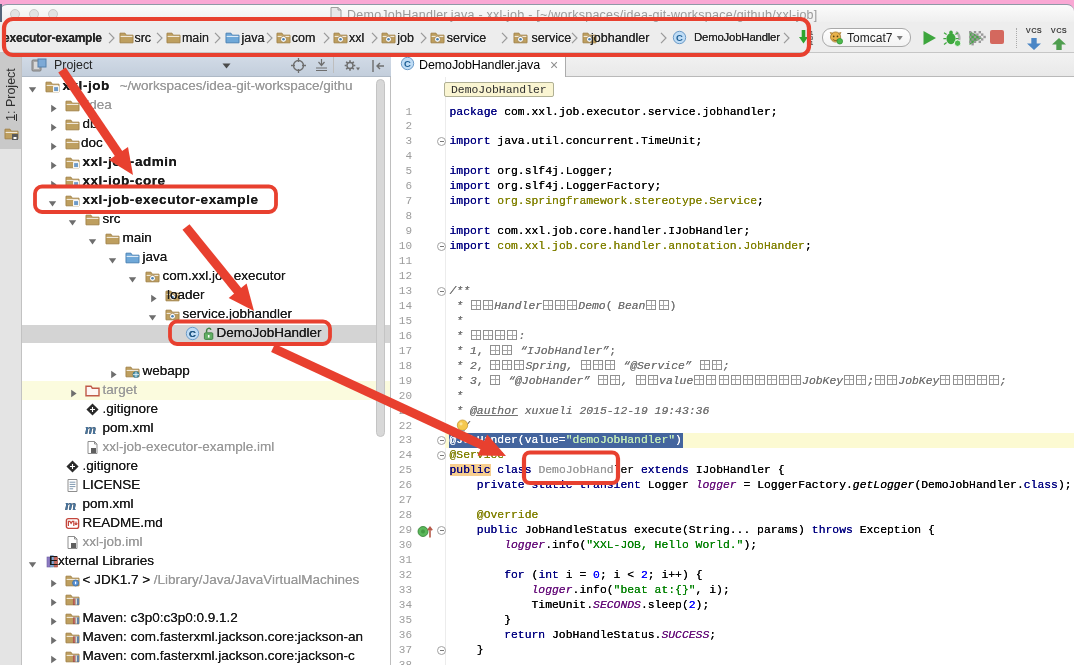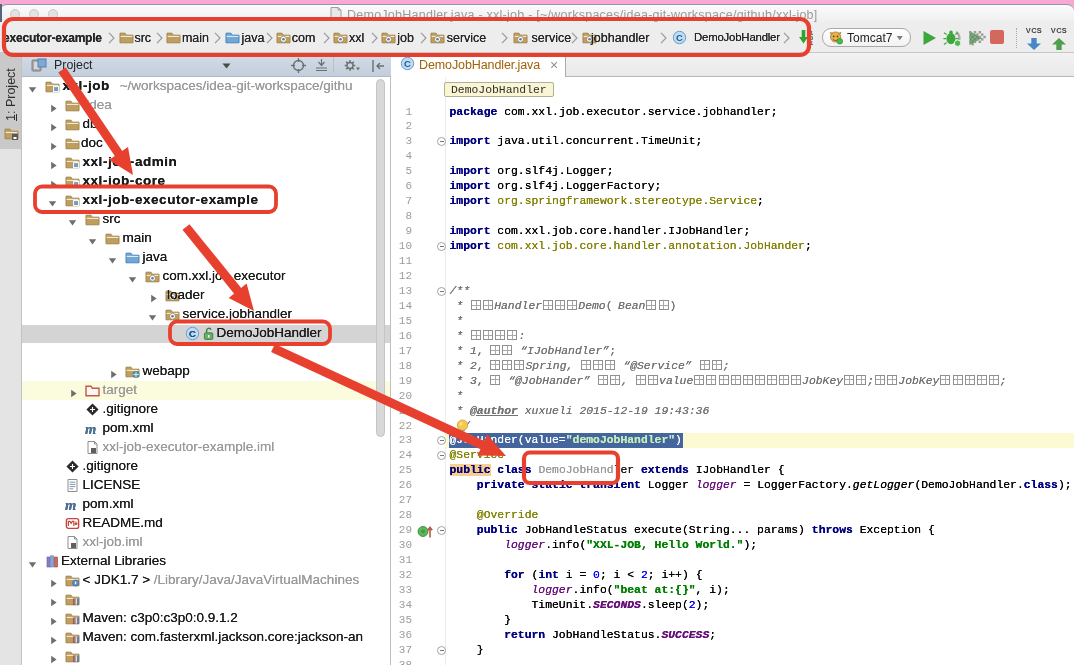--- a/index.html
+++ b/index.html
@@ -36,28 +36,28 @@
 .ar{position:absolute;top:5px}
 .ticon{position:absolute;top:2px}
 .tlabel{position:absolute;top:1.5px}
 .gr{color:#9A9A9A}
 .selrow{position:absolute;left:0;width:369px;height:18px;margin-top:1px;background:#D4D4D4}
 .tgtrow{position:absolute;left:0;width:369px;height:19px;background:#FBFBDE}
 #pscroll{position:absolute;left:376px;top:79px;width:9px;height:358px;background:#D8D8D8;border-radius:5px;border:1px solid #C4C4C4}
 
 #tabbar{position:absolute;left:391px;top:53px;width:683px;height:24px;background:linear-gradient(#F2F2F2,#E9E9E9);border-bottom:1px solid #B9B9B9}
 #tab{position:absolute;left:0;top:0;height:24px;width:175px;background:#FFF;border-right:1px solid #ACACAC;display:flex;align-items:center;padding:0 8px 0 9px;gap:4px}
-#tab .t{font-size:12.5px;color:#a16207;letter-spacing:-.1px}
+#tab .t{font-size:12.5px;color:#000000;letter-spacing:-.1px}
 #tab .x{font-size:14px;color:#8E8E8E;margin-left:6px}
 #editor{position:absolute;left:391px;top:77px;width:683px;height:588px;background:#fff;overflow:hidden}
 #gutline{position:absolute;left:54px;top:0;height:588px;border-left:1px solid #ECECEC}
 #pill{position:absolute;left:53px;top:4.5px;height:15.5px;background:#FAF5D2;border:1px solid #B0B094;border-radius:2px;font:11.4px "Liberation Mono",monospace;color:#2E2E2E;padding:1px 6px}
 #nums{position:absolute;left:0px;top:27.5px;width:21px;text-align:right;font:11px/14.95px "Liberation Mono",monospace;color:#9C9C9C;white-space:pre}
 #codep{position:absolute;left:58.5px;top:27.5px;font:11.4px/14.95px "Liberation Mono",monospace;color:#000;white-space:pre;text-shadow:0 0 .4px currentColor}
-#codep b{font-weight:bold}
+#codep b{font-weight:normal}
 .k{color:#000080}
 .o{color:#808000}
 .s{color:#008000}
 .n{color:#0000FF}
 .f{color:#660E7A}
 .g{color:#660E7A}
 .m{color:#737373;font-style:italic}
 .au{text-decoration:underline}
 .w{color:#FFF}
 .sg{color:#C4EDB8}
@@ -524,21 +524,21 @@
       </div>
 <div class="trow" style="top:474.5px">
         <span class="ar" style="left:6px"><svg width="9" height="9" viewBox="0 0 9 9">
             <path d="M.8 2.2h7.4L4.5 7.6z" fill="#6E6E6E"></path>
           </svg></span>
         <span class="ticon" style="left:23px"><svg width="15" height="15" viewBox="0 0 15 15">
             <rect x="2" y="3" width="3" height="10" fill="#8E7CC3" stroke="#6C5A9E" stroke-width=".6"></rect>
             <rect x="5.6" y="1.8" width="3" height="11.2" fill="#7FA8D8" stroke="#5D83B0" stroke-width=".6"></rect>
             <rect x="9.2" y="3" width="3.4" height="10" fill="#C96A60" stroke="#9E4A42" stroke-width=".6"></rect>
           </svg></span>
-        <span class="tlabel" style="left:39px">External Libraries</span>
+        <span class="tlabel" style="left:27px">External Libraries</span>
       </div>
 <div class="trow" style="top:493.5px">
         <span class="ar" style="left:27px"><svg width="9" height="9" viewBox="0 0 9 9">
             <path d="M2.2.8v7.4L7.6 4.5z" fill="#6E6E6E"></path>
           </svg></span>
         <span class="ticon" style="left:43px"><svg width="15" height="15" viewBox="0 0 15 15">
             <path d="M1 3.2h5l1.3 2H14v7.6H1z" fill="#BE9F5F" stroke="#A4854A" stroke-width="1"></path>
             <path d="M1.6 6.4h11.8" stroke="#fff" stroke-width="1" opacity=".85"></path>
             <circle cx="10.6" cy="10" r="3" fill="#5B94D6" stroke="#3A6FA8" stroke-width=".8"></circle>
             <path d="M10.6 8.2c.9 1 .9 2.4 0 3.2-.9-.8-.9-2.2 0-3.2z" fill="#fff"></path>
@@ -587,20 +587,21 @@
         <span class="ar" style="left:27px"><svg width="9" height="9" viewBox="0 0 9 9">
             <path d="M2.2.8v7.4L7.6 4.5z" fill="#6E6E6E"></path>
           </svg></span>
         <span class="ticon" style="left:43px"><svg width="15" height="15" viewBox="0 0 15 15">
             <path d="M1 3.2h5l1.3 2H14v7.6H1z" fill="#BE9F5F" stroke="#A4854A" stroke-width="1"></path>
             <path d="M1.6 6.4h11.8" stroke="#fff" stroke-width="1" opacity=".85"></path>
             <rect x="8.2" y="6.8" width="2" height="6" fill="#C96A60" stroke="#8E4A42" stroke-width=".5"></rect>
             <rect x="10.4" y="6.8" width="2" height="6" fill="#E8E4DC" stroke="#8E8E8E" stroke-width=".5"></rect>
             <rect x="12.2" y="6.8" width="1.6" height="6" fill="#6F94C4" stroke="#4A6E9C" stroke-width=".5"></rect>
           </svg></span>
+        <span class="tlabel" style="left:60.5px">Maven: com.fasterxml.jackson.core:jackson-c</span>
       </div>
 </div>
 <div id="pscroll"></div>
 <div id="tabbar">
  <div id="tab">
         <span><svg width="15" height="15" viewBox="0 0 15 15">
             <circle cx="7.5" cy="7.5" r="6.2" fill="#BFDCF5" stroke="#6B9BC8" stroke-width="1"></circle>
             <text x="7.5" y="11" font-size="9.5" font-family="Liberation Sans" font-weight="bold" fill="#1C5E94" text-anchor="middle">C</text>
           </svg></span>
         <span class="t">DemoJobHandler.java</span>

